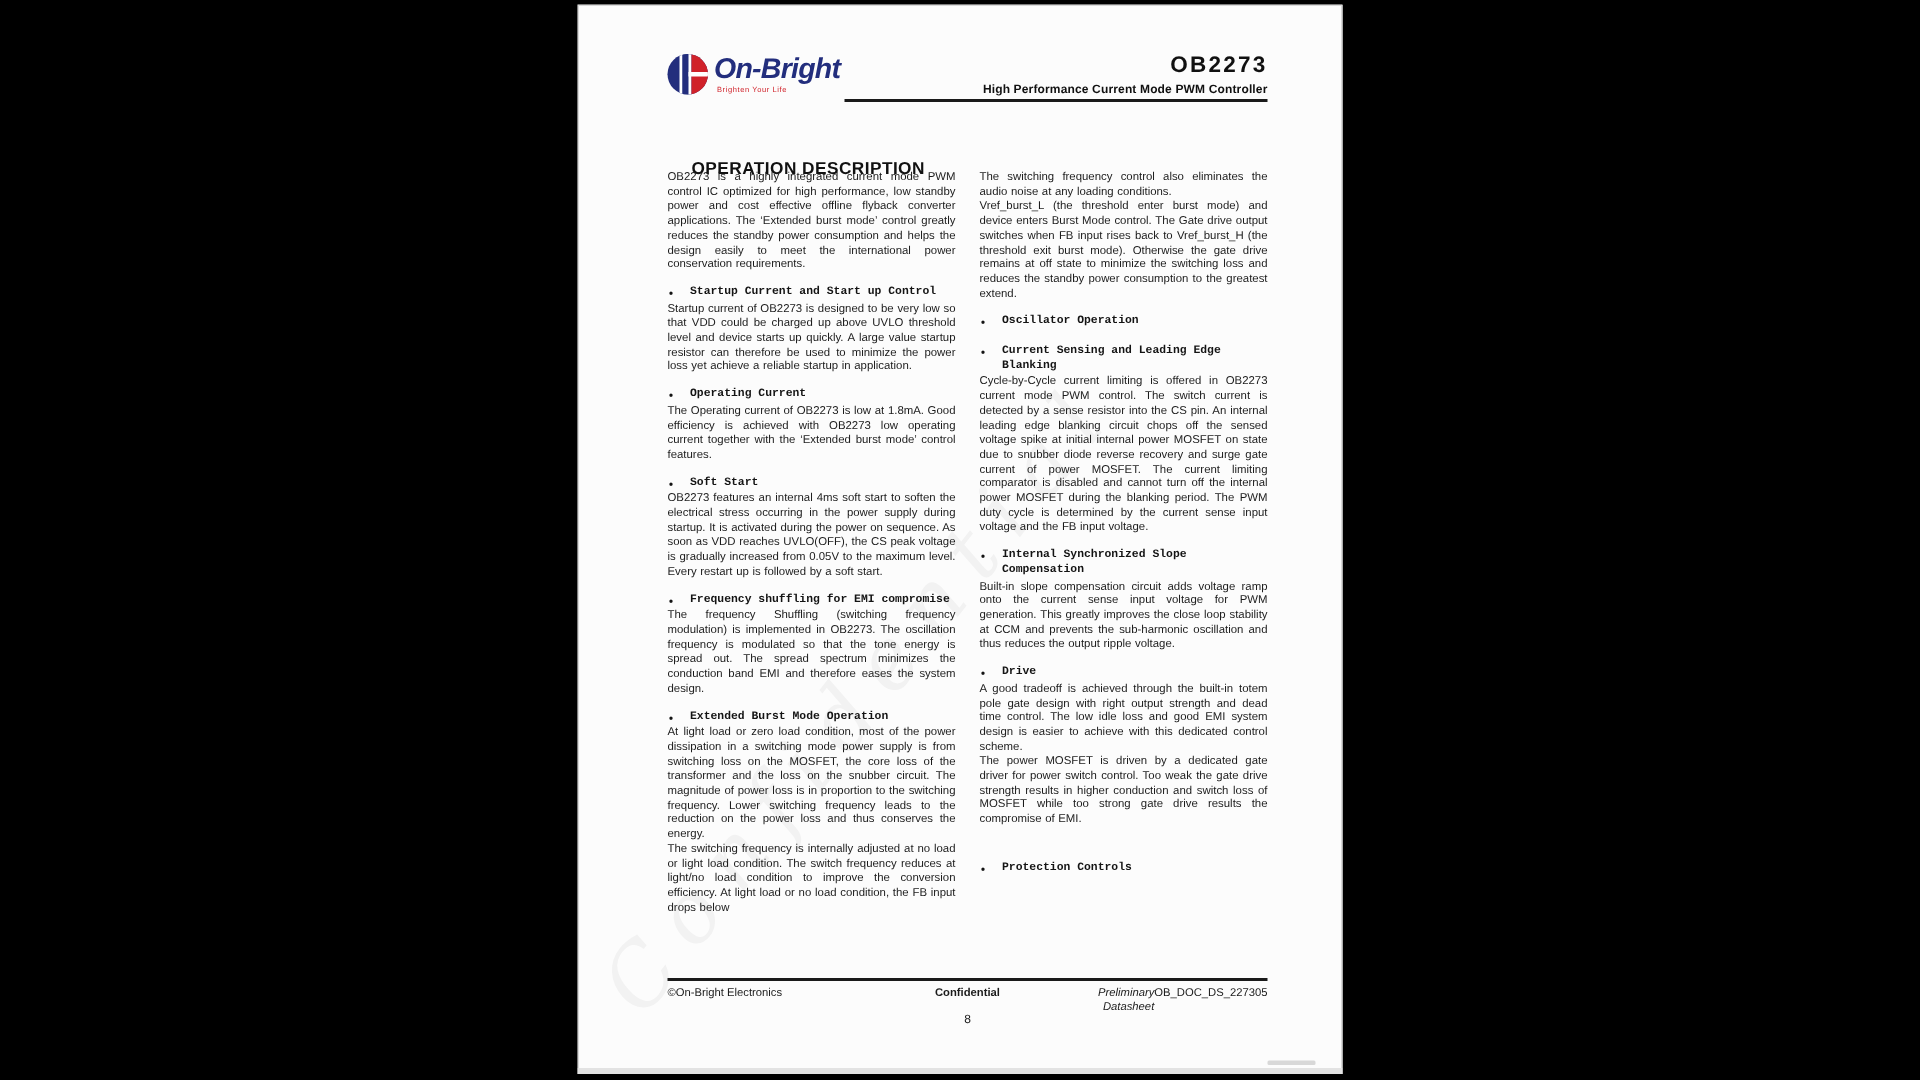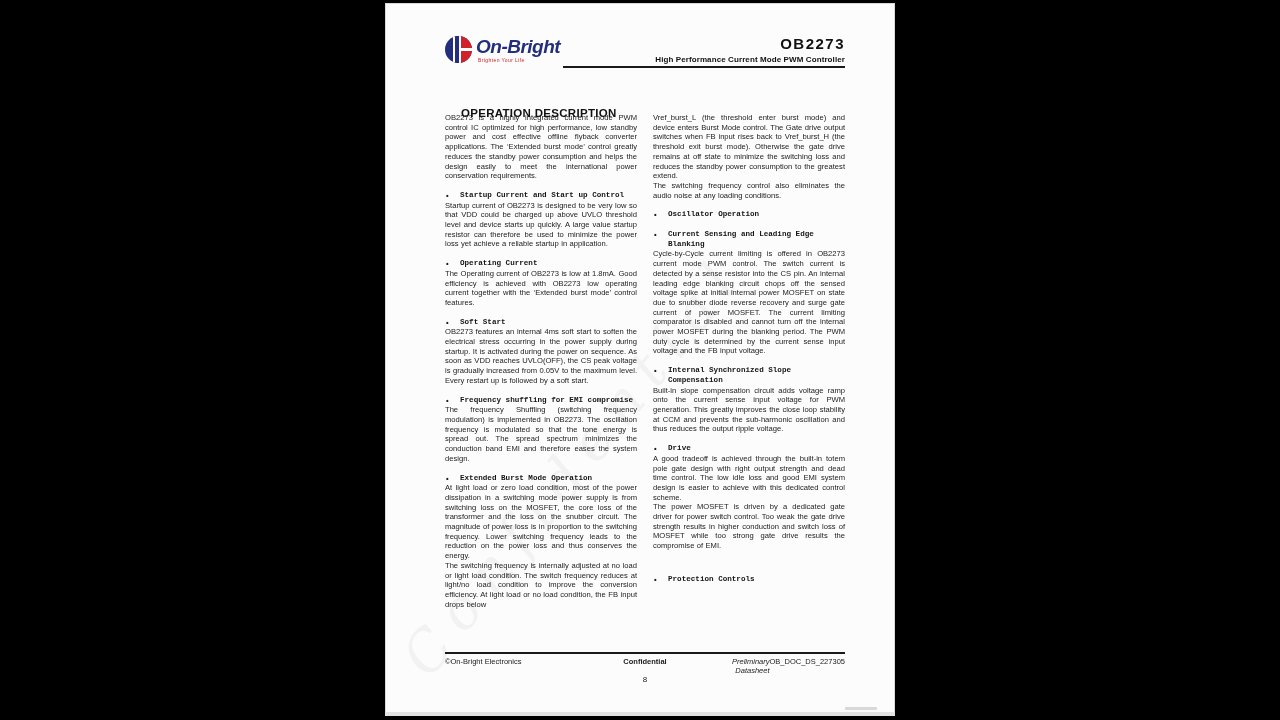--- a/index.html
+++ b/index.html
@@ -148,22 +148,22 @@
             <div class="block-heading">
               <span class="bullet">•</span>
               <span class="heading-text">Extended Burst Mode Operation</span>
             </div>
             <p class="para">At light load or zero load condition, most of the power dissipation in a switching mode power supply is from switching loss on the MOSFET, the core loss of the transformer and the loss on the snubber circuit. The magnitude of power loss is in proportion to the switching frequency. Lower switching frequency leads to the reduction on the power loss and thus conserves the energy.</p>
             <p class="para">The switching frequency is internally adjusted at no load or light load condition. The switch frequency reduces at light/no load condition to improve the conversion efficiency. At light load or no load condition, the FB input drops below</p>
           </div>
         </div>
       <div class="column" id="col-right">
           <div class="block">
+            <p class="para">The switching frequency control also eliminates the audio noise at any loading conditions.</p>
             <p class="para">Vref_burst_L (the threshold enter burst mode) and device enters Burst Mode control. The Gate drive output switches when FB input rises back to Vref_burst_H (the threshold exit burst mode). Otherwise the gate drive remains at off state to minimize the switching loss and reduces the standby power consumption to the greatest extend.</p>
-            <p class="para">The switching frequency control also eliminates the audio noise at any loading conditions.</p>
           </div>
           <div class="block">
             <div class="block-heading">
               <span class="bullet">•</span>
               <span class="heading-text">Oscillator Operation</span>
             </div>
           </div>
           <div class="block">
             <div class="block-heading">
               <span class="bullet">•</span>

